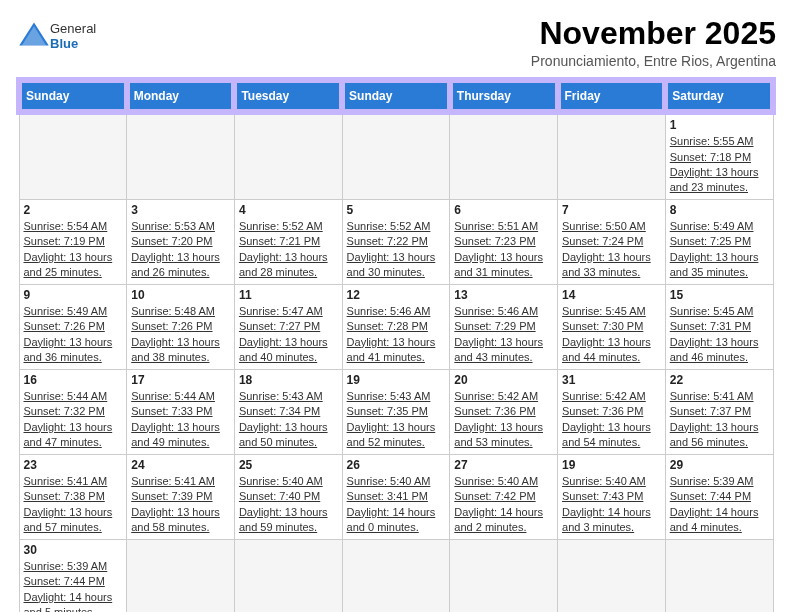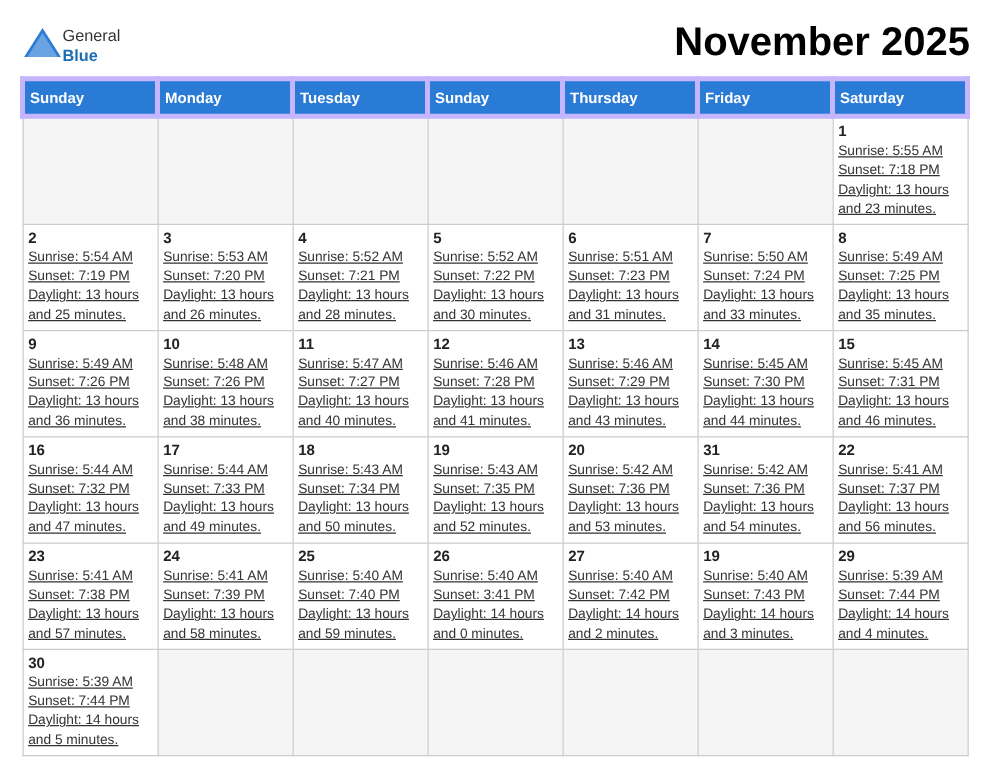--- a/index.html
+++ b/index.html
@@ -11,21 +11,21 @@
       padding: 16px;
     }
     .header-area {
       display: flex;
       align-items: flex-start;
       justify-content: space-between;
       margin-bottom: 8px;
     }
     .logo {
       display: flex;
-      align-items: center;
+      align-items: flex-end;
       margin-top: 4px;
     }
     .logo-text {
       font-size: 13px;
       color: #333;
       line-height: 1.2;
     }
     .logo-text .general { display: block; }
     .logo-text .blue { color: #1a6db5; font-weight: bold; margin-top: 16px; }
     .logo-icon {
@@ -52,21 +52,21 @@
       border-collapse: collapse;
       border: 1px solid #ccc;
     }
     .calendar th {
       background: #2a7bd6;
       color: #fff;
       font-size: 12px;
       font-weight: bold;
       padding: 6px 4px;
       text-align: left;
-      border: 4px solid #c4b5fd;
+      border: 6px solid #c4b5fd;
     }
     .calendar td {
       vertical-align: top;
       border: 1px solid #ccc;
       padding: 3px 4px;
       width: calc(100% / 7);
       min-height: 80px;
       background: #fff;
       font-size: 10px;
       color: #333;
@@ -102,20 +102,21 @@
         <polygon points="25,8 44,38 6,38" fill="#fff" opacity="0.3"></polygon>
       </svg>
     </div>
     <div class="logo-text">
       <span class="general">General</span>
       <span class="blue">Blue</span>
     </div>
   </div>
   <div class="title-area">
     <div class="month-title">November 2025</div>
+    <div class="subtitle">Pronunciamiento, Entre Rios, Argentina</div>
   </div>
 </div>
 
 <table class="calendar">
   <thead>
     <tr>
     <th>Sunday</th>
         <th>Monday</th>
         <th>Tuesday</th>
         <th>Sunday</th>

